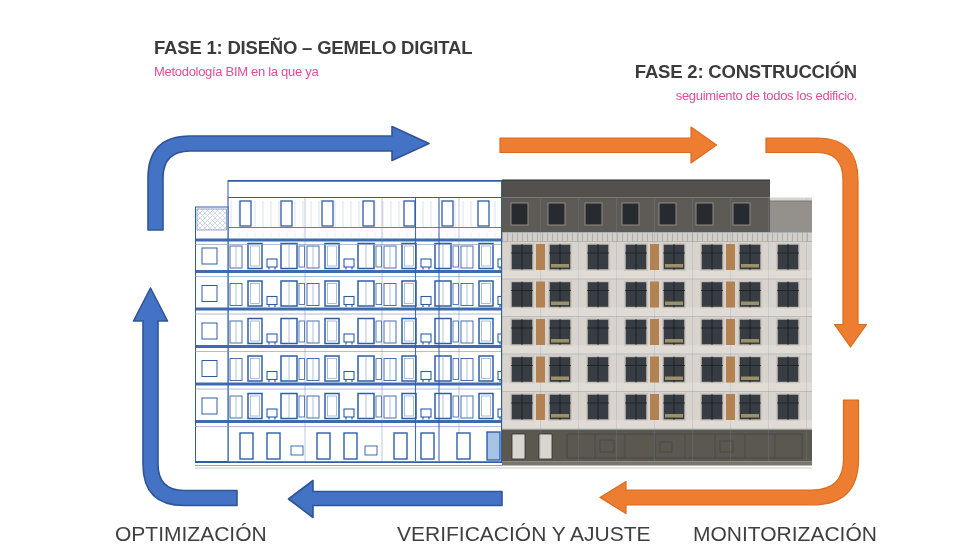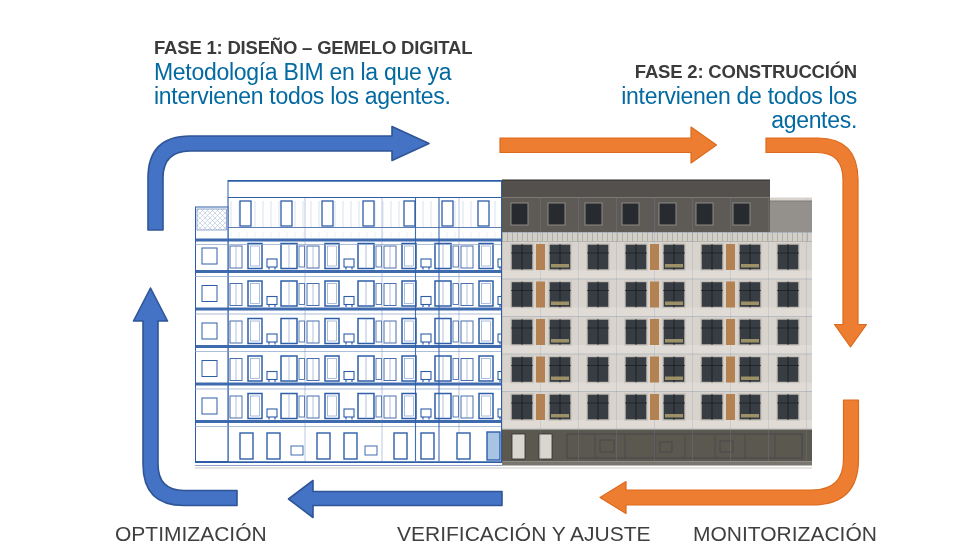--- a/index.html
+++ b/index.html
@@ -1,20 +1,20 @@
 <!DOCTYPE html>
 <html><head>
 <meta charset="utf-8">
 <style>
   html,body{margin:0;padding:0;background:#ffffff;}
   .canvas{position:relative;width:876px;height:560px;background:#ffffff;overflow:hidden;
           font-family:"Liberation Sans",sans-serif;color:#3f3f3f;}
   .phase-block{position:absolute;top:36px;}
   .phase-block .phase-title{font-weight:bold;font-size:18.5px;line-height:24px;letter-spacing:-0.2px;color:#3b3b3b;}
-  .phase-block .phase-desc{font-size:23px;line-height:24px;letter-spacing:-0.3px;color:#0369a1;}
+  .phase-block .phase-desc{font-size:13px;line-height:24px;letter-spacing:-0.3px;color:#ec4899;}
   .p1{left:154px;width:320px;text-align:left;}
   .p2{left:543px;width:314px;text-align:right;margin-top:24px;}
   .cycle-label{position:absolute;top:521px;font-size:21px;line-height:26px;
                letter-spacing:0px;color:#3f3f3f;white-space:nowrap;}
   #lab-opt{left:115px;width:200px;}
   #lab-ver{left:361px;width:242px;margin-left:36px;}
   #lab-mon{left:693px;width:202px;}
   #building-svg{position:absolute;left:195px;top:178px;}
   #arrows-svg{position:absolute;left:0;top:0;}
   .arrow{stroke-linejoin:round;}
@@ -22,26 +22,25 @@
   .arrow-orange{stroke:#DC6A1C;stroke-width:1.2;}
 </style>
 </head>
 <body>
 
 <div class="canvas">
 
   <div class="phase-block p1">
     <div class="phase-title">FASE 1: DISEÑO – GEMELO DIGITAL</div>
     <div class="phase-desc">Metodología BIM en la que ya</div>
-    <div class="phase-desc">intervienen todos los agentes.</div>
   </div>
 
   <div class="phase-block p2">
     <div class="phase-title">FASE 2: CONSTRUCCIÓN</div>
-    <div class="phase-desc">intervienen de todos los agentes.</div>
+    <div class="phase-desc">seguimiento de todos los edificio.</div>
   </div>
 
   <svg id="building-svg" width="617" height="292" viewBox="0 0 617 292">
     <defs>
       <pattern id="hatch" width="5" height="5" patternUnits="userSpaceOnUse">
         <path d="M0 5 L5 0 M0 0 L5 5" stroke="#B3C2DC" stroke-width="0.6"></path>
       </pattern>
       <pattern id="vt" width="8" height="26" patternUnits="userSpaceOnUse">
         <line x1="4" y1="0" x2="4" y2="26" stroke="#CCD6E8" stroke-width="0.7"></line>
       </pattern>

